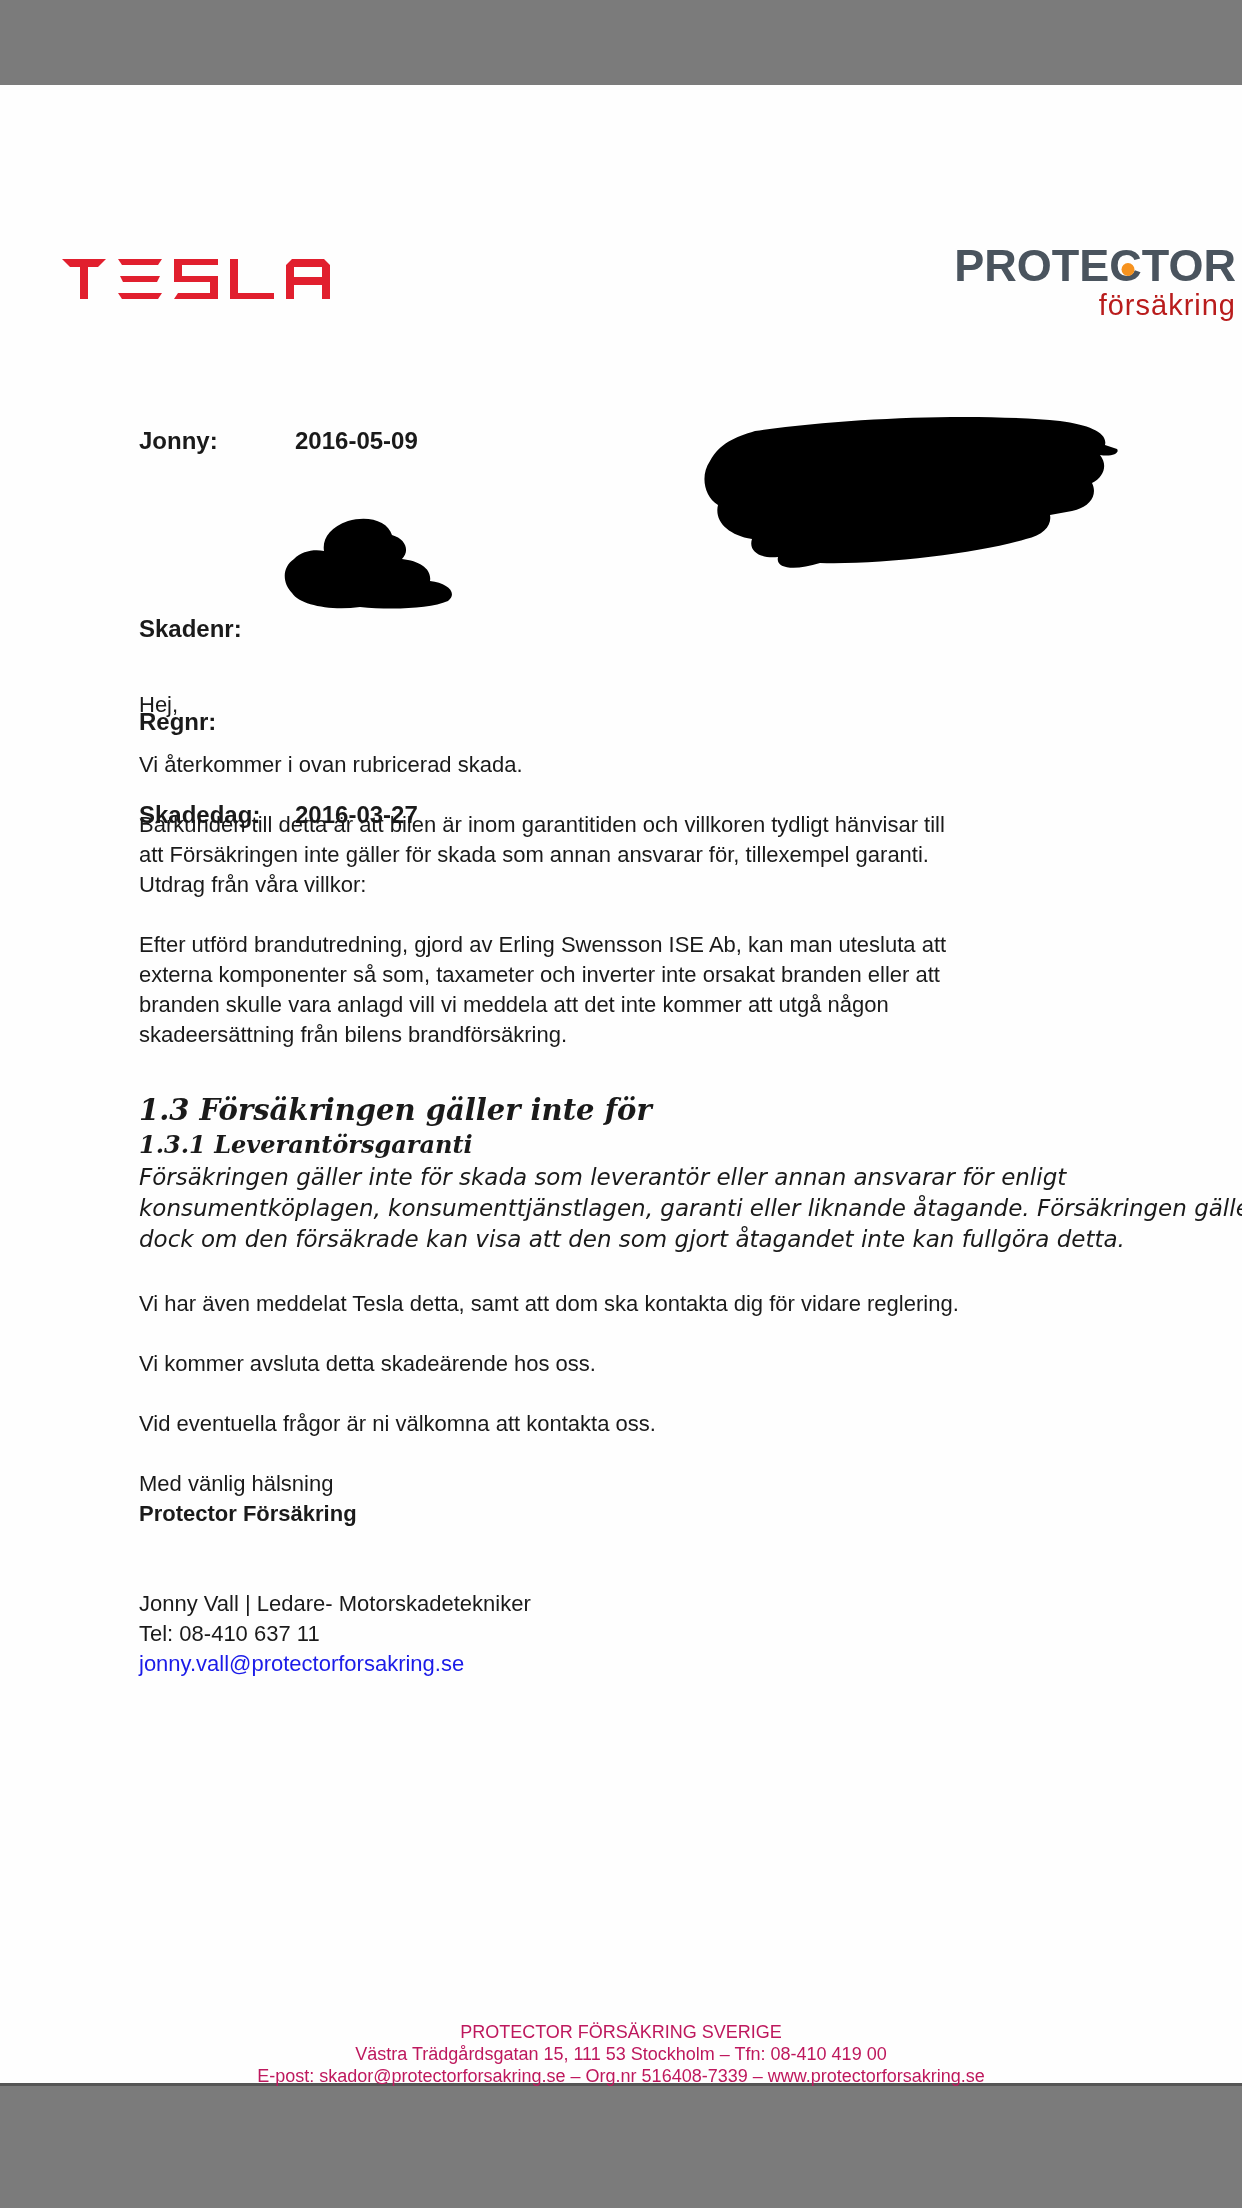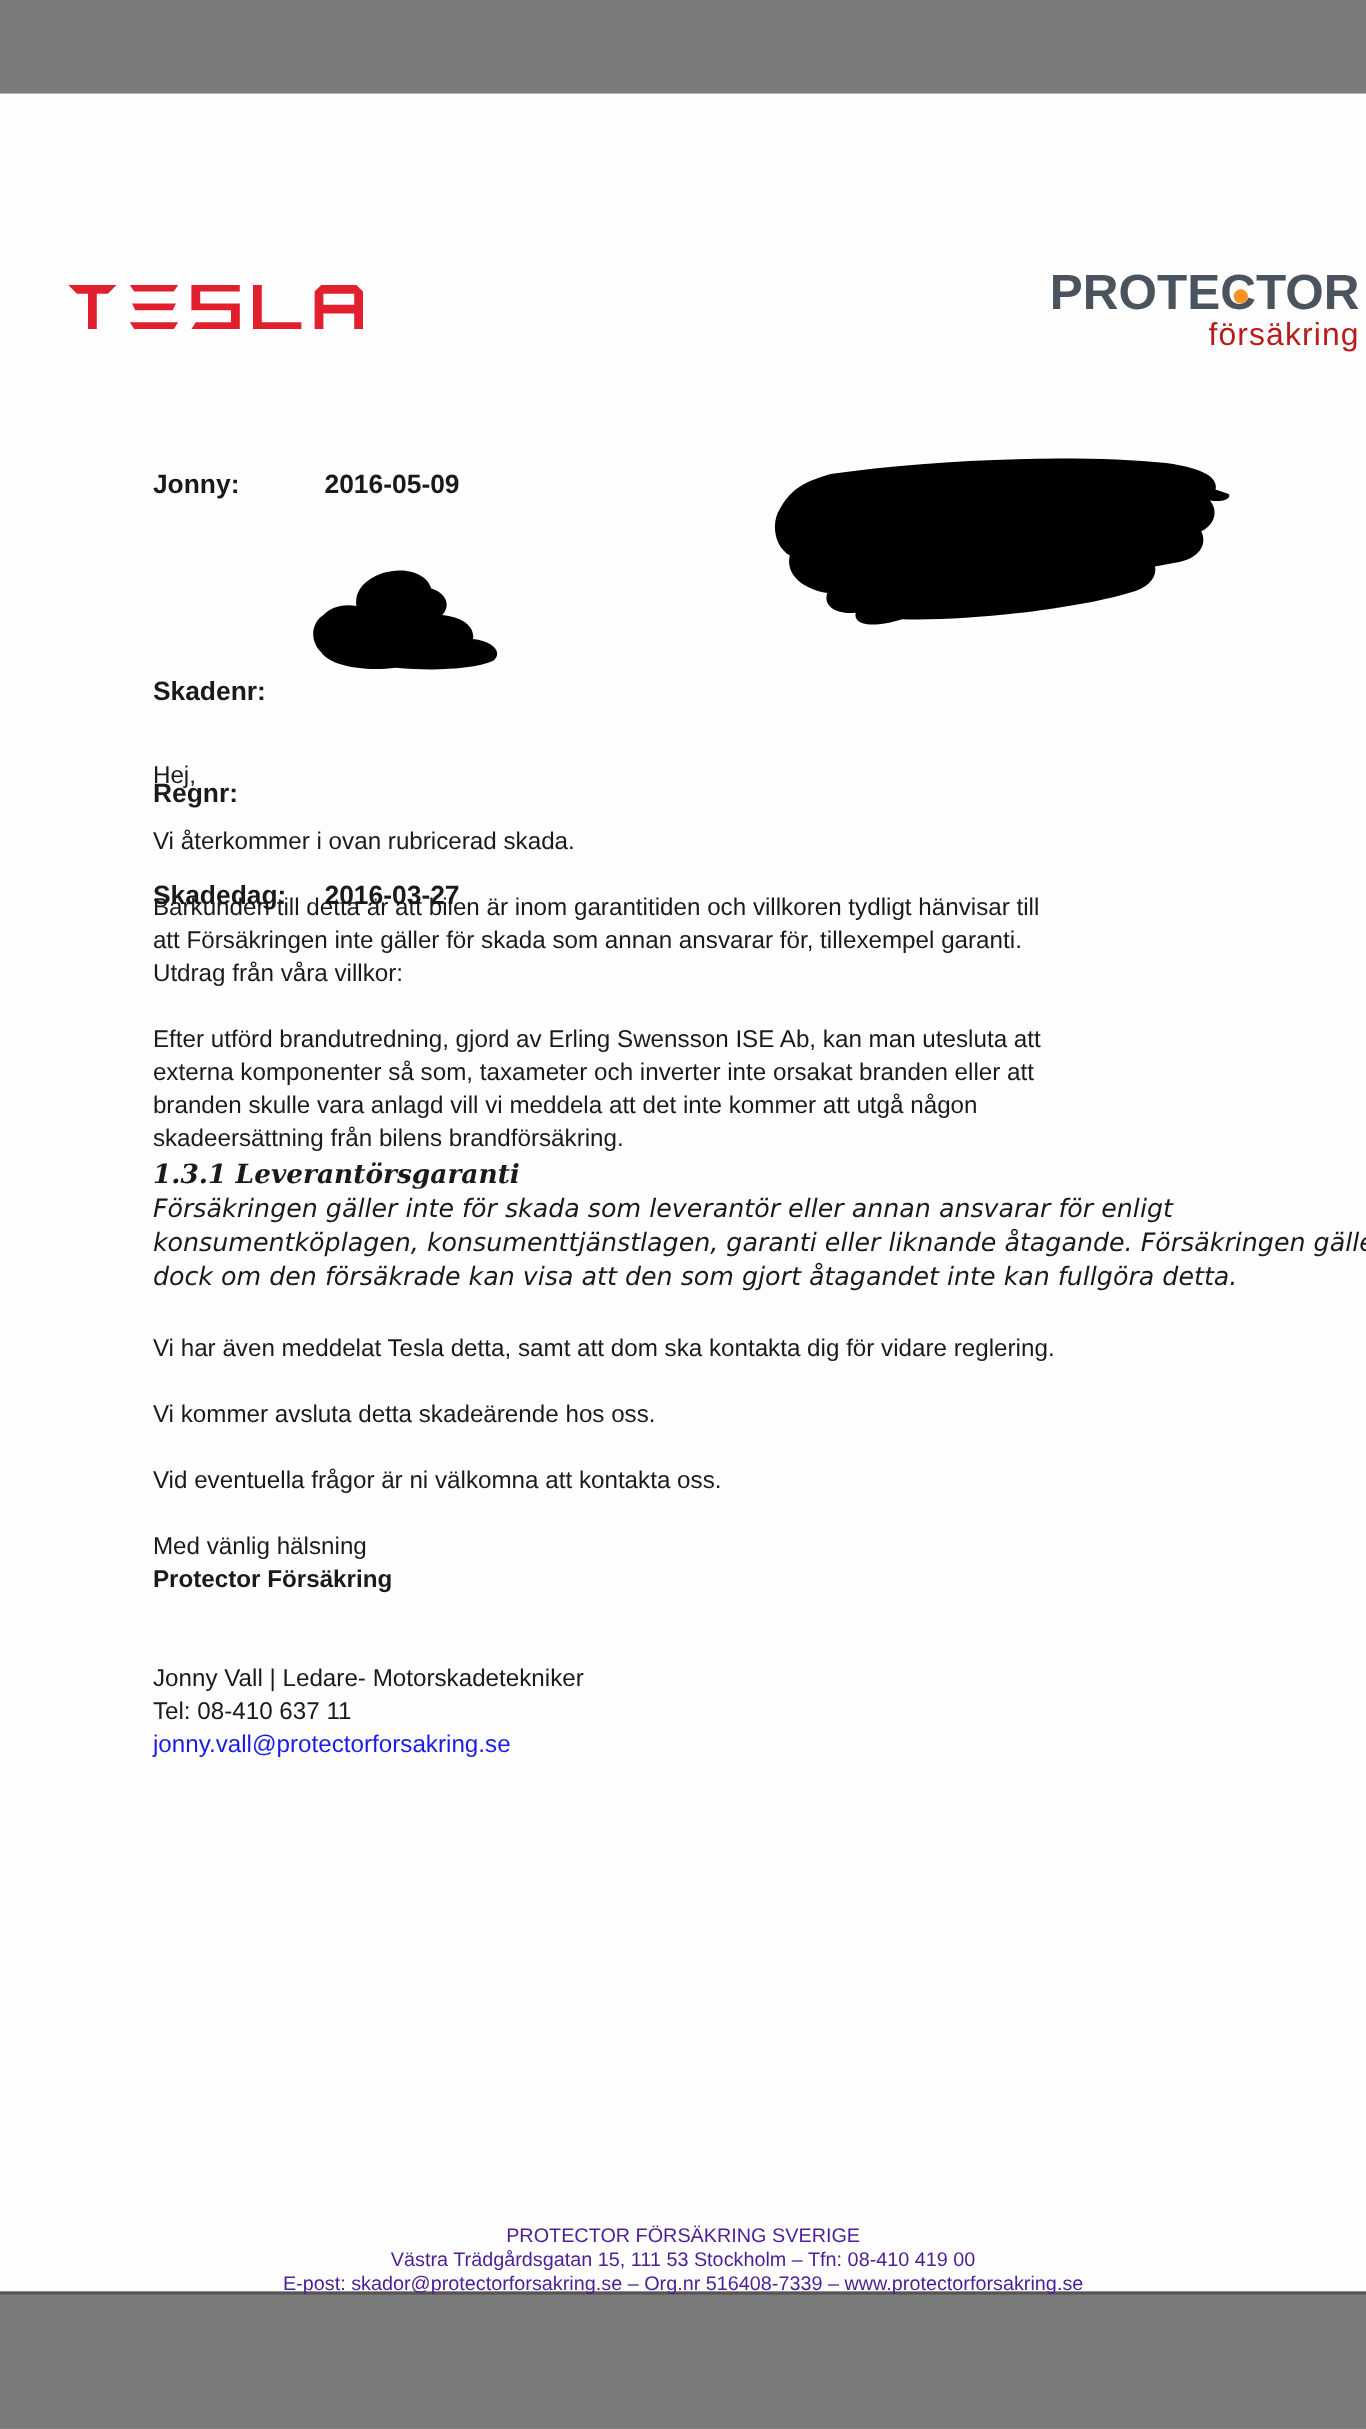--- a/index.html
+++ b/index.html
@@ -59,21 +59,21 @@
   }
   .p-after-clause{margin-top:34px !important;}
   .closing-company{font-weight:bold;}
   .signature{margin-top:60px !important;}
   .sig-name{font-weight:normal;}
   .sig-link{color:#1b1be8;cursor:pointer;}
 
   
   .page-footer{
     position:absolute;left:0;top:1936px;width:1242px;text-align:center;
-    font-size:18px;line-height:22px;color:#4c1d95;
+    font-size:18px;line-height:22px;color:#be185d;
   }
   .page-footer div{white-space:pre;}
 </style>
 </head>
 <body>
 
 <div class="letterbox top"></div>
 <div class="letterbox bottom"></div>
 
 <div class="page">
@@ -143,20 +143,21 @@
   <div class="letter-body">
     <p class="p-greeting">Hej,</p>
     <p class="p-std">Vi återkommer i ovan rubricerad skada.</p>
     <p class="p-std">Barkunden till detta är att bilen är inom garantitiden och villkoren tydligt hänvisar till
 att Försäkringen inte gäller för skada som annan ansvarar för, tillexempel garanti.
 Utdrag från våra villkor:</p>
     <p class="p-std">Efter utförd brandutredning, gjord av Erling Swensson ISE Ab, kan man utesluta att
 externa komponenter så som, taxameter och inverter inte orsakat branden eller att
 branden skulle vara anlagd vill vi meddela att det inte kommer att utgå någon
 skadeersättning från bilens brandförsäkring.</p>
+    <p class="clause-heading">1.3 Försäkringen gäller inte för</p>
     <p class="clause-subheading">1.3.1 Leverantörsgaranti</p>
     <p class="clause-text">Försäkringen gäller inte för skada som leverantör eller annan ansvarar för enligt
 konsumentköplagen, konsumenttjänstlagen, garanti eller liknande åtagande. Försäkringen gäller
 dock om den försäkrade kan visa att den som gjort åtagandet inte kan fullgöra detta.</p>
     <p class="p-after-clause">Vi har även meddelat Tesla detta, samt att dom ska kontakta dig för vidare reglering.</p>
     <p class="p-std">Vi kommer avsluta detta skadeärende hos oss.</p>
     <p class="p-std">Vid eventuella frågor är ni välkomna att kontakta oss.</p>
     <p class="p-std"><span>Med vänlig hälsning</span><br><span class="closing-company">Protector Försäkring</span></p>
     <p class="signature"><span class="sig-name">Jonny Vall | Ledare- Motorskadetekniker</span><br><span>Tel: 08-410 637 11</span><br><a class="sig-link">jonny.vall@protectorforsakring.se</a></p>
   </div>

